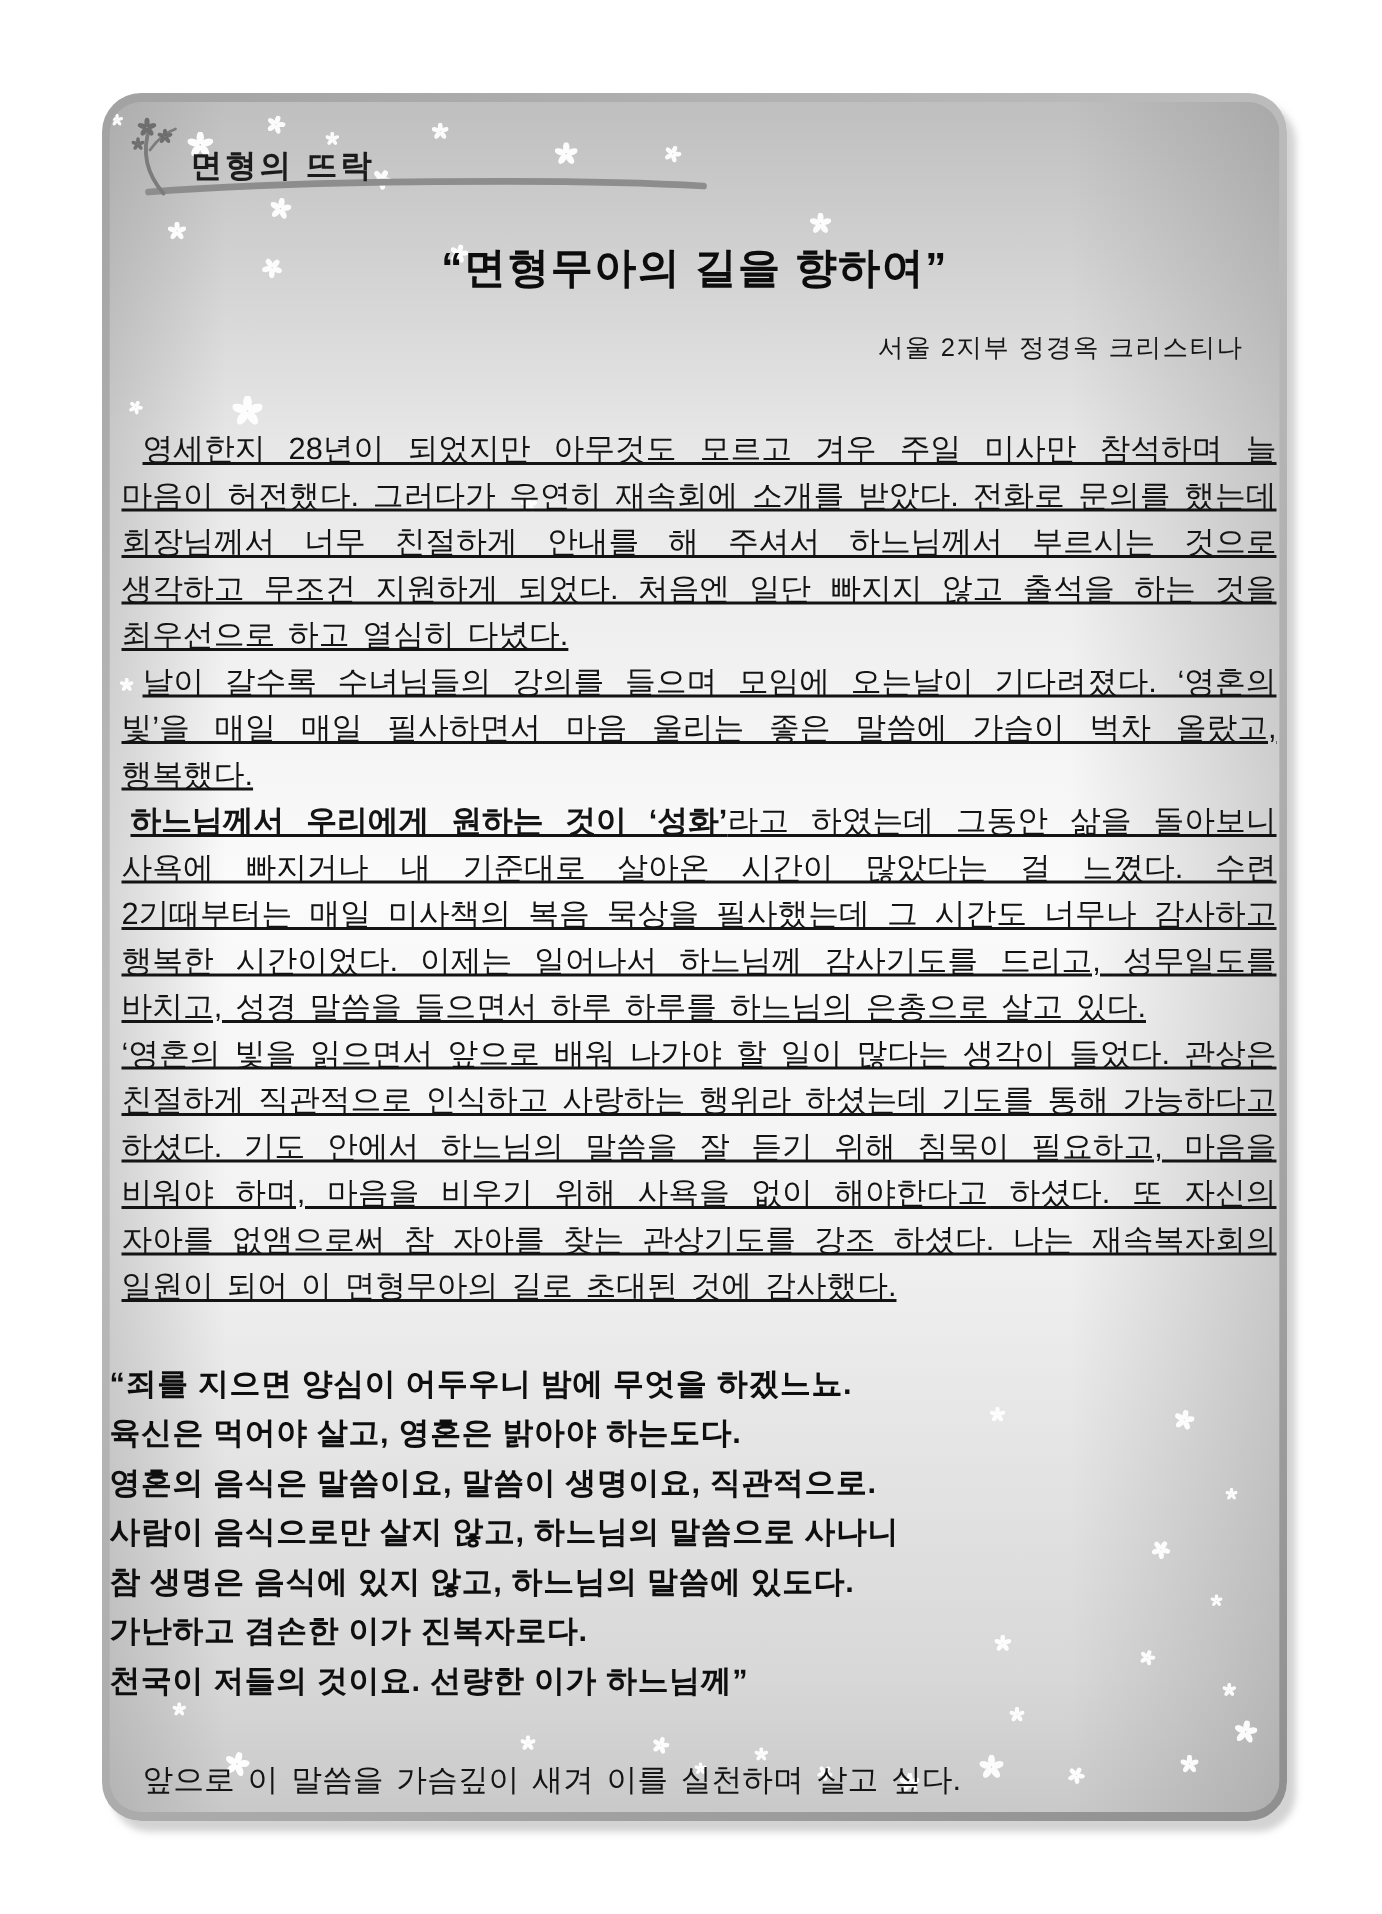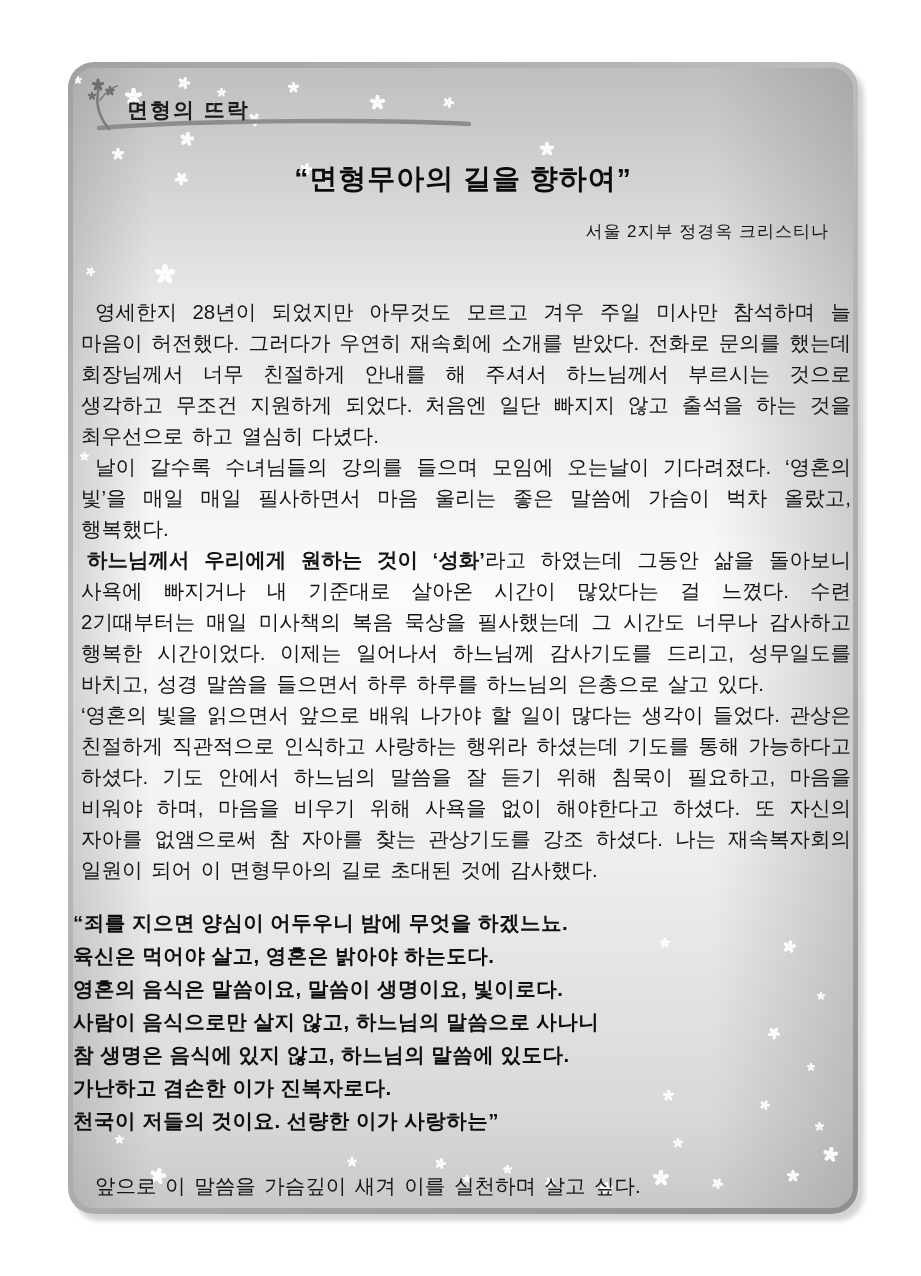--- a/index.html
+++ b/index.html
@@ -36,23 +36,23 @@
   .title{
     position:absolute;left:0;right:0;top:92px;text-align:center;
     font-size:28px;font-weight:bold;letter-spacing:1px;color:#0c0c0c;
   }
   .byline{
     position:absolute;right:24px;top:152px;
     font-size:17px;letter-spacing:1px;color:#161616;
   }
 
   .body-text{
-    position:absolute;left:8px;top:228px;width:770px;
+    position:absolute;left:8px;top:216px;width:770px;
     font-size:20.5px;line-height:31px;
-    text-align:justify;word-break:keep-all;word-spacing:0.14em;color:#141414;
+    text-align:justify;word-break:keep-all;word-spacing:0.14em;color:#141414;text-decoration:underline;
   }
   .body-text p{margin:0;}
   .ind{text-indent:14px;}
   .ind-sm{text-indent:6px;}
 
   .poem{
     position:absolute;left:0;right:0;top:838px;
     font-weight:bold;font-size:20.5px;line-height:33px;letter-spacing:.5px;color:#0e0e0e;
   }
 
@@ -221,24 +221,24 @@
       <div class="body-text">
         <p class="ind"><span>영세한지 28년이 되었지만 아무것도 모르고 겨우 주일 미사만 참석하며 늘 마음이 허전했다. 그러다가 우연히 재속회에 소개를 받았다. 전화로 문의를 했는데 회장님께서 너무 친절하게 안내를 해 주셔서 하느님께서 부르시는 것으로 생각하고 무조건 지원하게 되었다. 처음엔 일단 빠지지 않고 출석을 하는 것을 최우선으로 하고 열심히 다녔다.</span></p>
         <p class="ind"><span>날이 갈수록 수녀님들의 강의를 들으며 모임에 오는날이 기다려졌다. ‘영혼의 빛’을 매일 매일 필사하면서 마음 울리는 좋은 말씀에 가슴이 벅차 올랐고, 행복했다.</span></p>
         <p class="ind-sm"><b>하느님께서 우리에게 원하는 것이 ‘성화’</b><span>라고 하였는데 그동안 삶을 돌아보니 사욕에 빠지거나 내 기준대로 살아온 시간이 많았다는 걸 느꼈다. 수련 2기때부터는 매일 미사책의 복음 묵상을 필사했는데 그 시간도 너무나 감사하고 행복한 시간이었다. 이제는 일어나서 하느님께 감사기도를 드리고, 성무일도를 바치고, 성경 말씀을 들으면서 하루 하루를 하느님의 은총으로 살고 있다.</span></p>
         <p><span>‘영혼의 빛을 읽으면서 앞으로 배워 나가야 할 일이 많다는 생각이 들었다. 관상은 친절하게 직관적으로 인식하고 사랑하는 행위라 하셨는데 기도를 통해 가능하다고 하셨다. 기도 안에서 하느님의 말씀을 잘 듣기 위해 침묵이 필요하고, 마음을 비워야 하며, 마음을 비우기 위해 사욕을 없이 해야한다고 하셨다. 또 자신의 자아를 없앰으로써 참 자아를 찾는 관상기도를 강조 하셨다. 나는 재속복자회의 일원이 되어 이 면형무아의 길로 초대된 것에 감사했다.</span></p>
       </div>
 
       <div class="poem">
         <div>“죄를 지으면 양심이 어두우니 밤에 무엇을 하겠느뇨.</div>
         <div>육신은 먹어야 살고, 영혼은 밝아야 하는도다.</div>
-        <div>영혼의 음식은 말씀이요, 말씀이 생명이요, 빛이로다.</div>
+        <div>영혼의 음식은 말씀이요, 말씀이 생명이요, 직관적으로.</div>
         <div>사람이 음식으로만 살지 않고, 하느님의 말씀으로 사나니</div>
         <div>참 생명은 음식에 있지 않고, 하느님의 말씀에 있도다.</div>
         <div>가난하고 겸손한 이가 진복자로다.</div>
-        <div>천국이 저들의 것이요. 선량한 이가 사랑하는”</div>
+        <div>천국이 저들의 것이요. 선량한 이가 하느님께”</div>
       </div>
 
       <div class="closing">앞으로 이 말씀을 가슴깊이 새겨 이를 실천하며 살고 싶다.</div>
 
     </div>
   </div>
 </div>
 
 </body></html>

